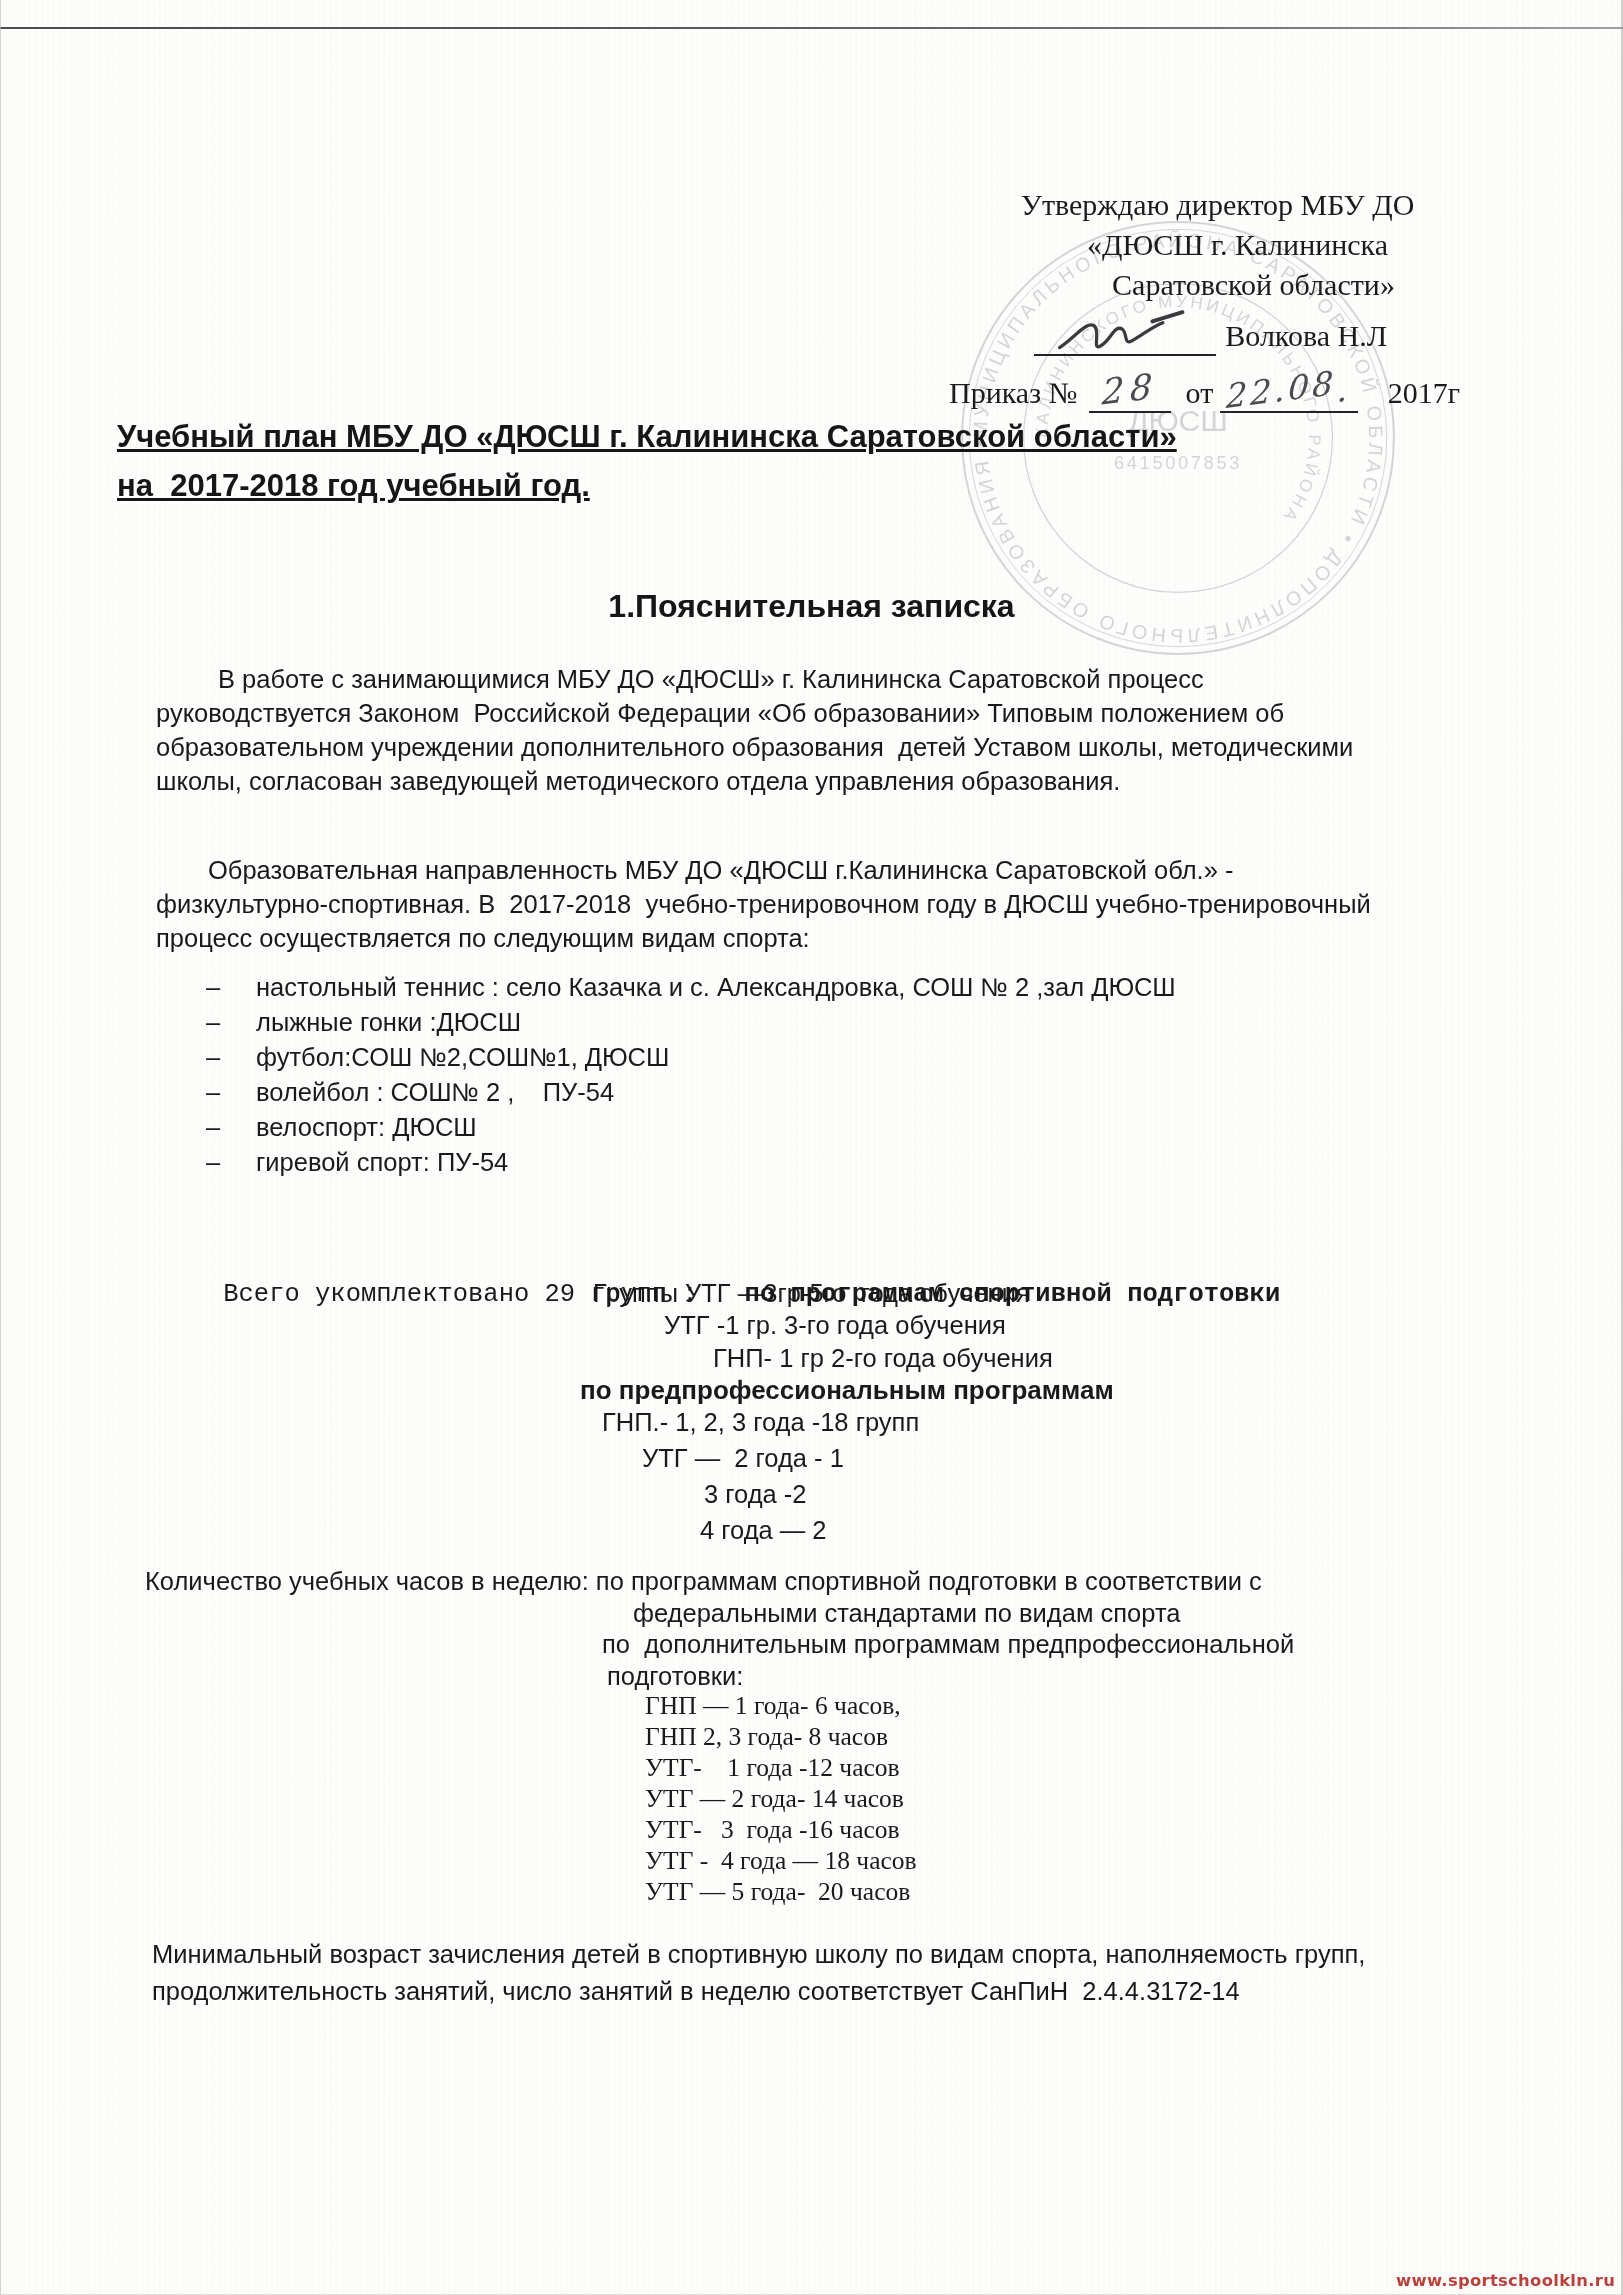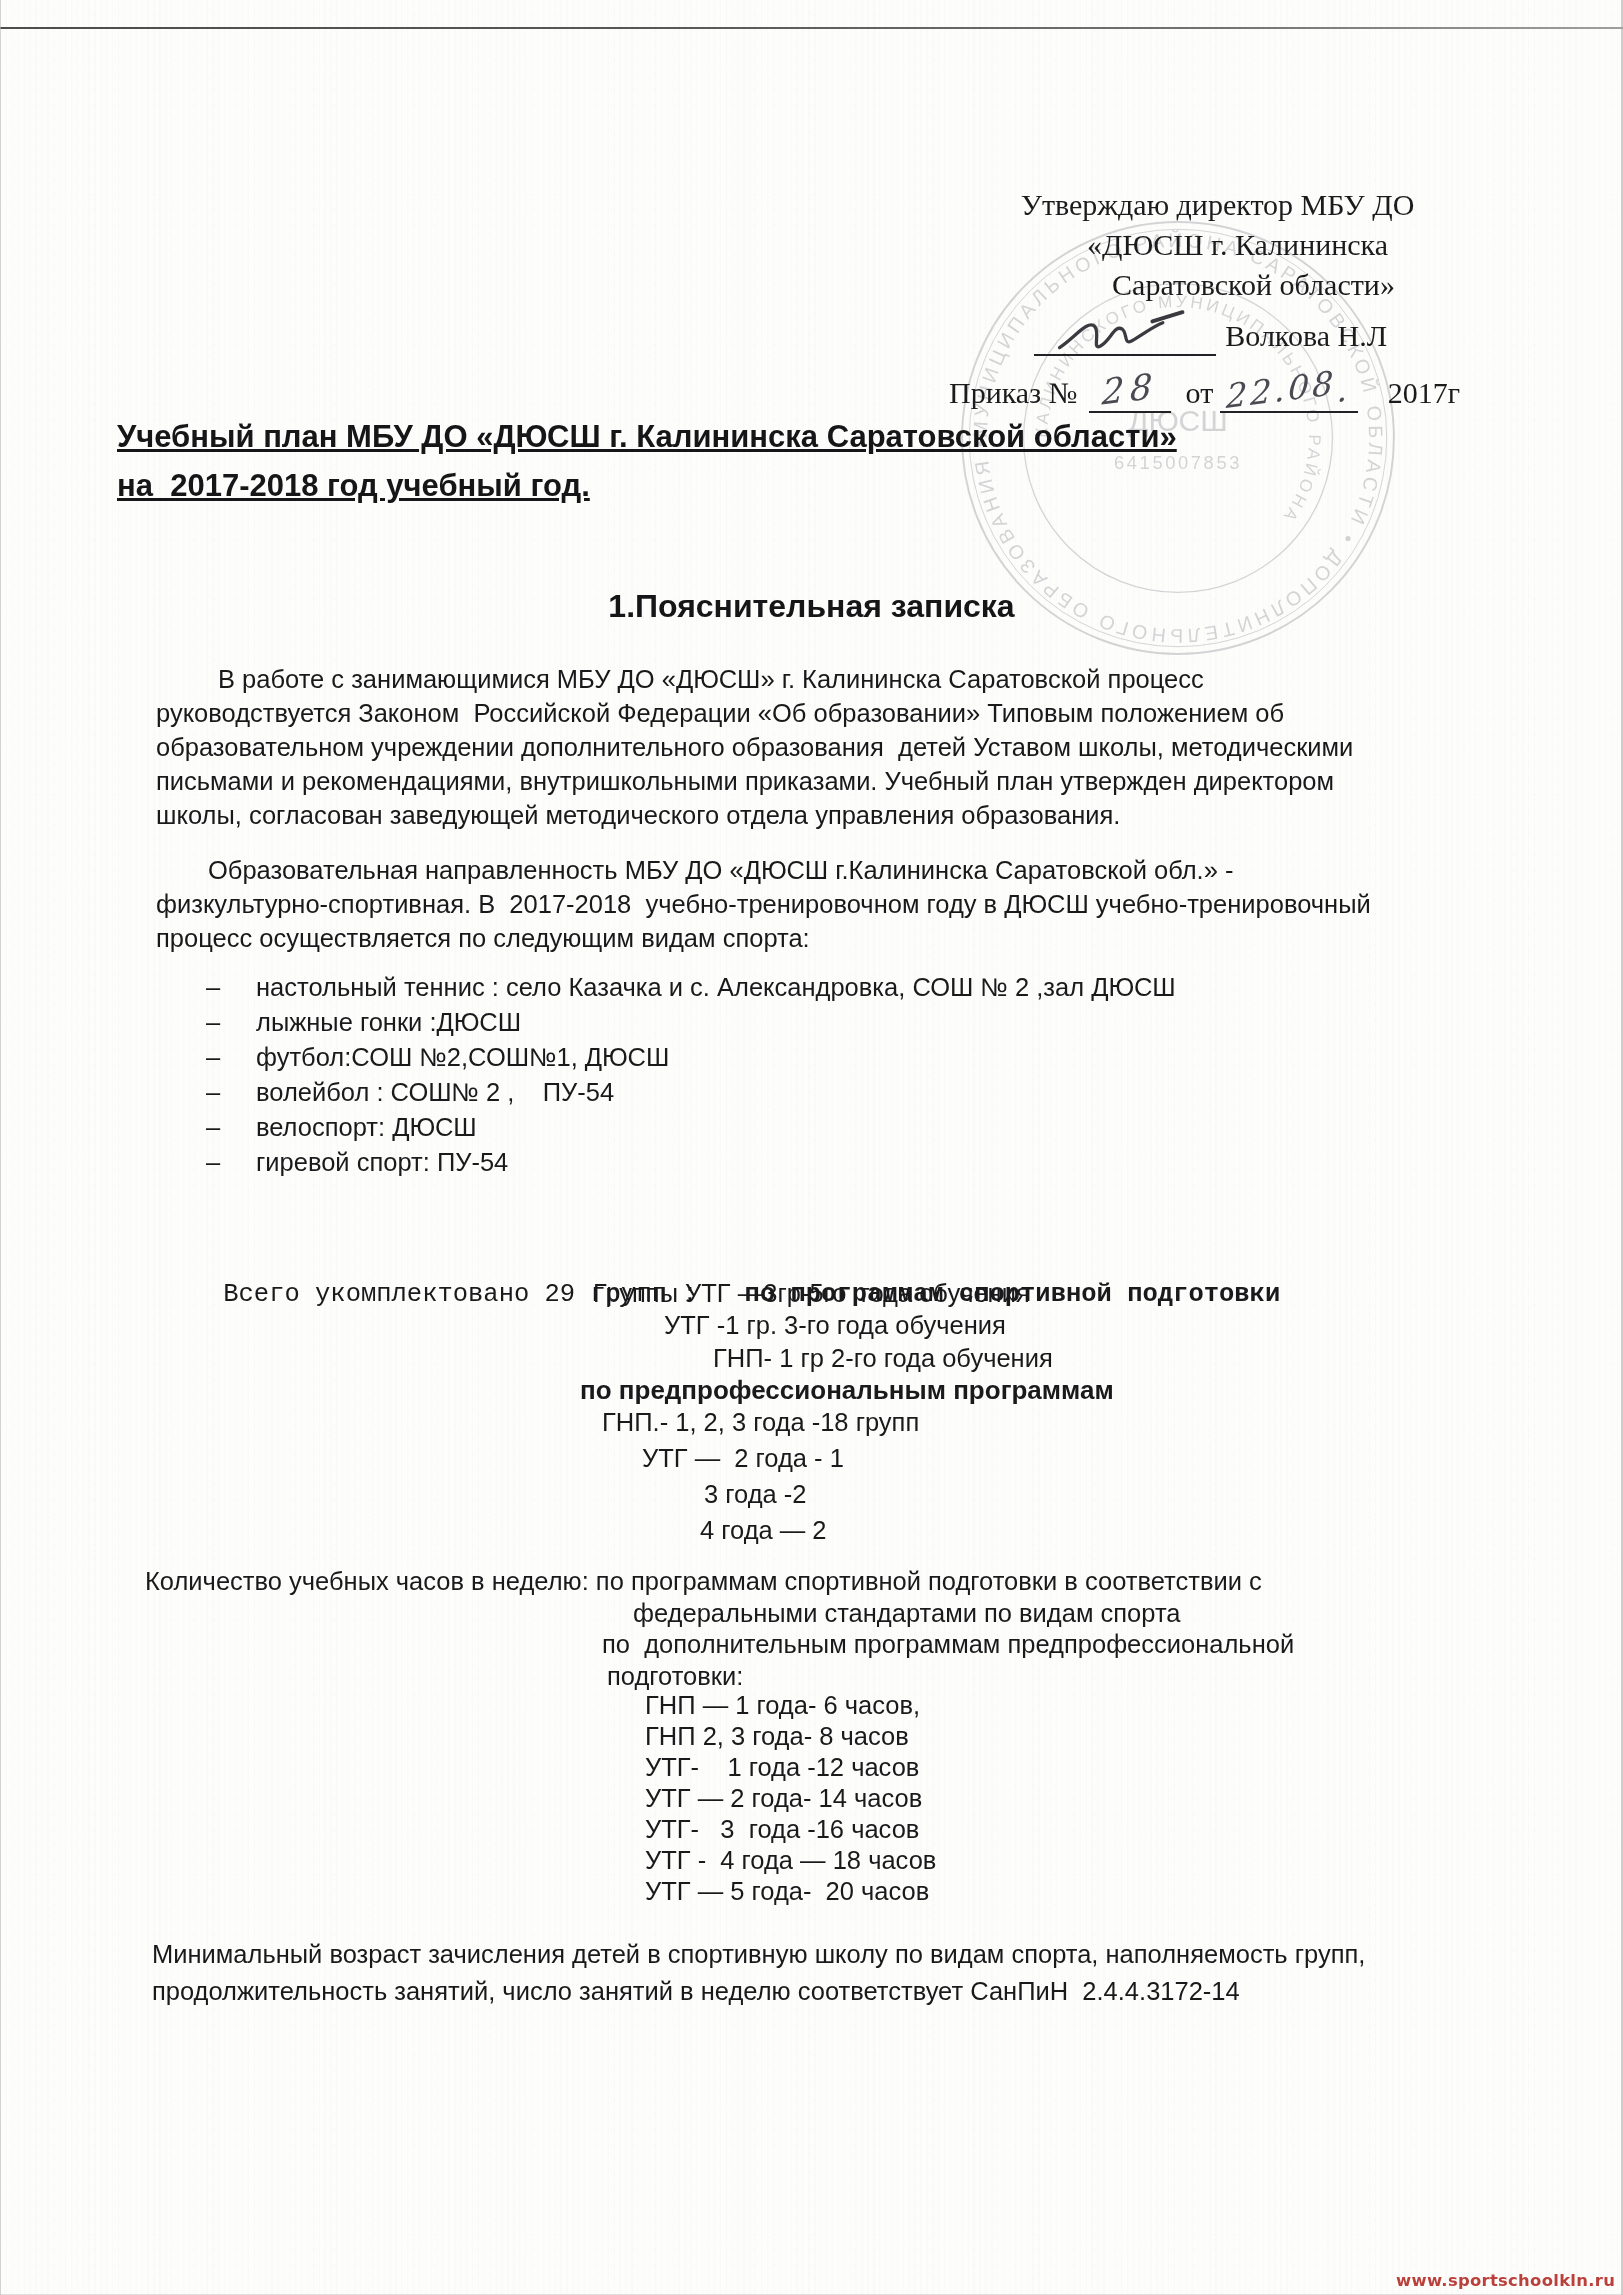--- a/index.html
+++ b/index.html
@@ -120,21 +120,20 @@
     <div>Учебный план МБУ ДО «ДЮСШ г. Калининска Саратовской области»</div>
     <div>на  2017-2018 год учебный год.</div>
   </div>
 
   <div class="abs sec-heading">1.Пояснительная записка</div>
 
   <div class="abs para" style="left:156px; top:662px;">
     <div class="line ind95">В работе с занимающимися МБУ ДО «ДЮСШ» г. Калининска Саратовской процесс</div>
     <div class="line">руководствуется Законом  Российской Федерации «Об образовании» Типовым положением об</div>
     <div class="line">образовательном учреждении дополнительного образования  детей Уставом школы, методическими</div>
-    <div class="line">письмами и рекомендациями, внутришкольными приказами. Учебный план утвержден директором</div>
     <div class="line">школы, согласован заведующей методического отдела управления образования.</div>
   </div>
 
   <div class="abs para" style="left:156px; top:853px;">
     <div class="line ind80">Образовательная направленность МБУ ДО «ДЮСШ г.Калининска Саратовской обл.» -</div>
     <div class="line">физкультурно-спортивная. В  2017-2018  учебно-тренировочном году в ДЮСШ учебно-тренировочный</div>
     <div class="line">процесс осуществляется по следующим видам спорта:</div>
   </div>
 
   <div class="abs bullets">
@@ -173,21 +172,21 @@
   <div class="abs line bold" style="left:580px; top:1373px; font-size:26px;">по предпрофессиональным программам</div>
   <div class="abs line" style="left:602px;  top:1405px;">ГНП.- 1, 2, 3 года -18 групп</div>
   <div class="abs line" style="left:642px;  top:1441px;">УТГ —  2 года - 1</div>
   <div class="abs line" style="left:704px; top:1477px;">3 года -2</div>
   <div class="abs line" style="left:700px; top:1513px;">4 года — 2</div>
 
   <div class="abs line" style="left:145px; top:1564px;">Количество учебных часов в неделю: по программам спортивной подготовки в соответствии с</div>
   <div class="abs line" style="left:633px; top:1596px;">федеральными стандартами по видам спорта</div>
   <div class="abs line" style="left:602px; top:1627px;">по  дополнительным программам предпрофессиональной</div>
   <div class="abs line" style="left:607px; top:1659px;">подготовки:</div>
-  <div class="abs" style="left:645px; top:1690px;">
+  <div class="abs" style="left:645px; top:1690px;font-family:Liberation Serif, serif;">
     <div class="line" style="line-height:31px;">ГНП — 1 года- 6 часов,</div>
     <div class="line" style="line-height:31px;">ГНП 2, 3 года- 8 часов</div>
     <div class="line" style="line-height:31px;">УТГ-    1 года -12 часов</div>
     <div class="line" style="line-height:31px;">УТГ — 2 года- 14 часов</div>
     <div class="line" style="line-height:31px;">УТГ-   3  года -16 часов</div>
     <div class="line" style="line-height:31px;">УТГ -  4 года — 18 часов</div>
     <div class="line" style="line-height:31px;">УТГ — 5 года-  20 часов</div>
   </div>
 
   <div class="abs para" style="left:152px; top:1936px;">

